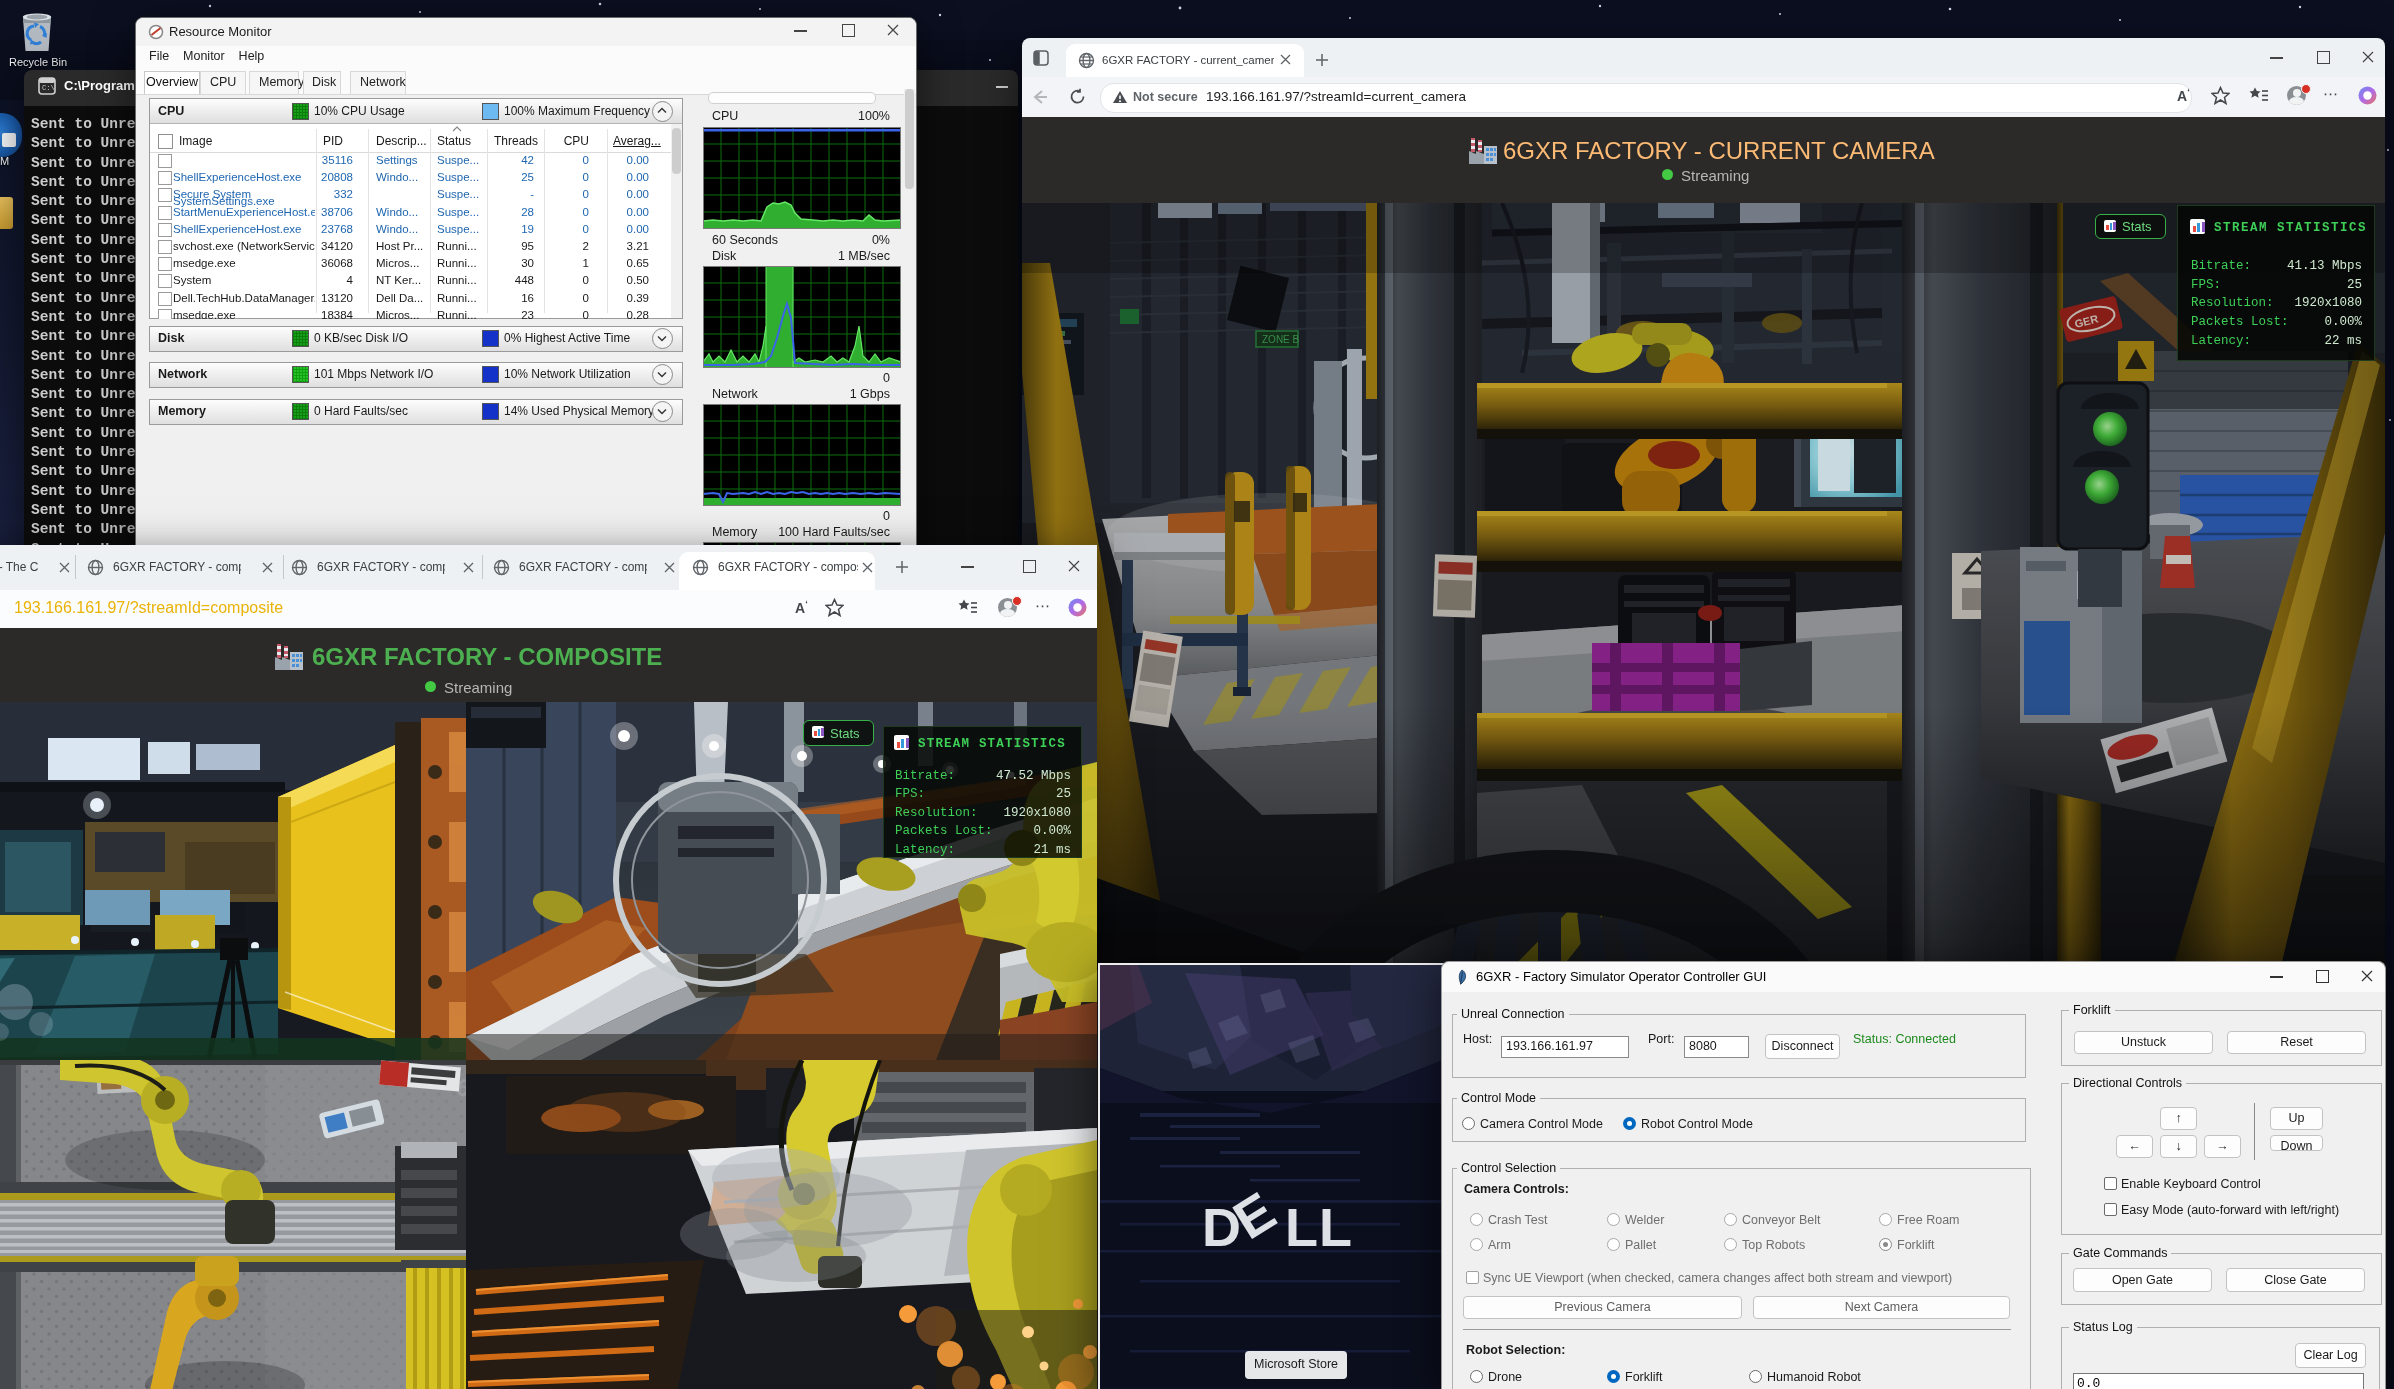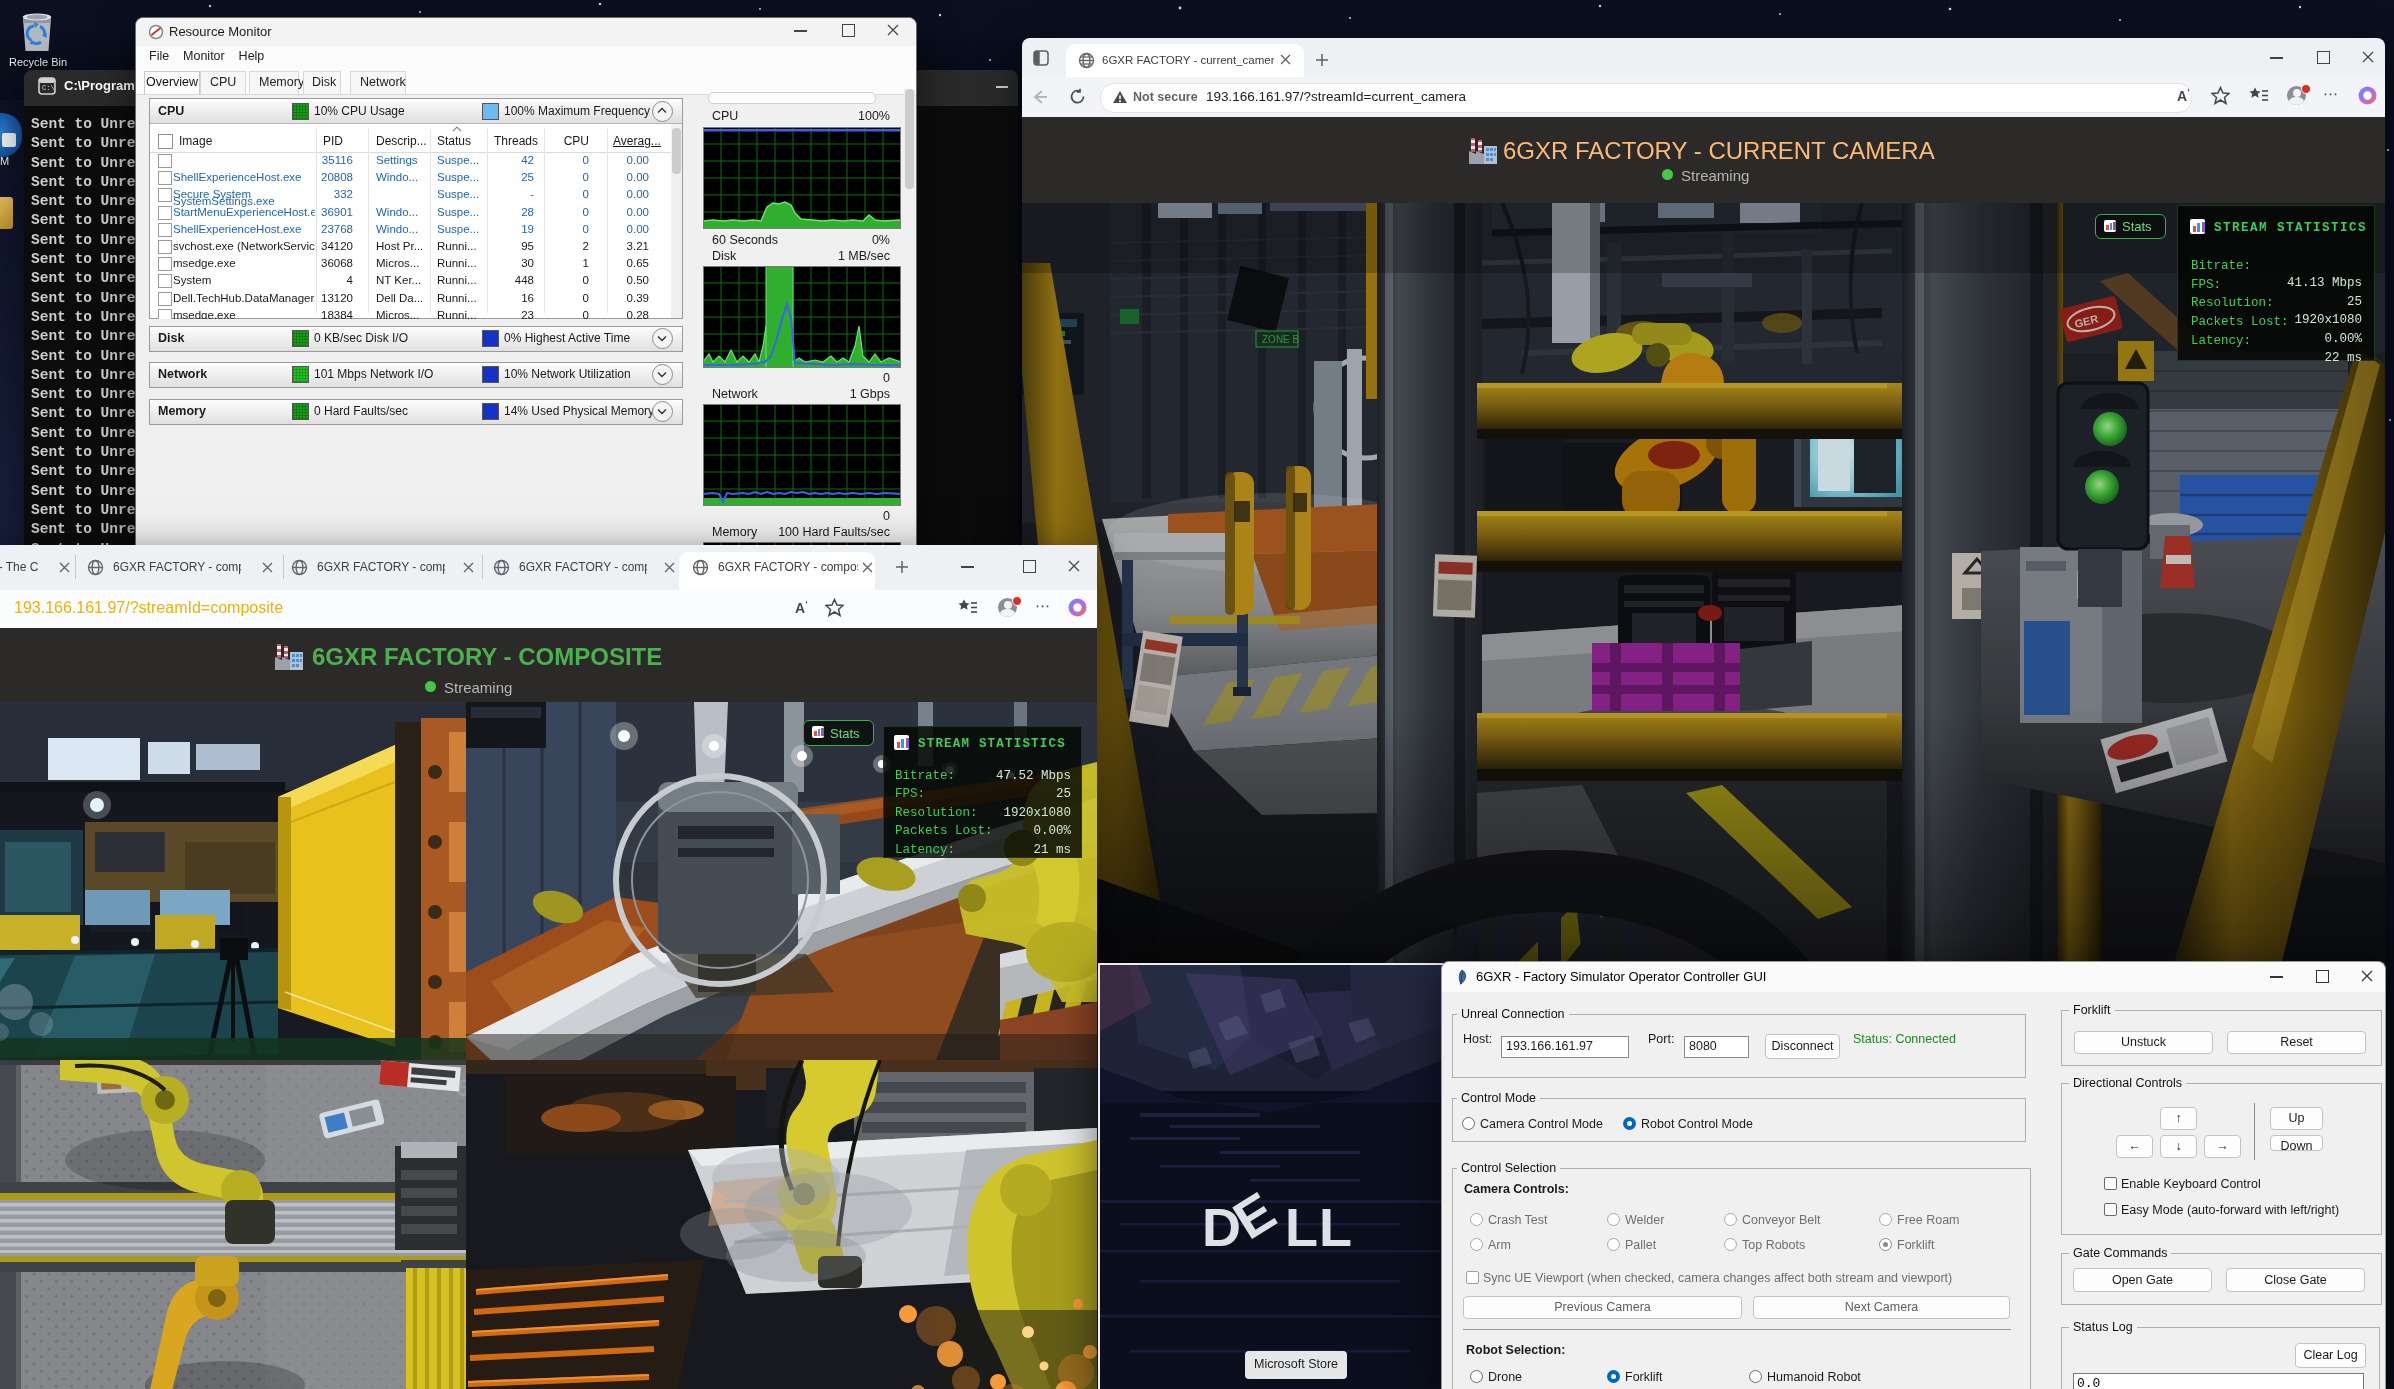--- a/index.html
+++ b/index.html
@@ -205,21 +205,21 @@
             <b style="left:24px;">Secure System</b>
             <b class="r" style="left:150px;width:54px;">332</b>
             <b style="left:288px;">Suspe...</b>
             <b class="r" style="left:305px;width:80px;">-</b>
             <b class="r" style="left:390px;width:50px;">0</b>
             <b class="r" style="left:445px;width:55px;">0.00</b>
           </div>
         <div class="rmrow blue" style="top:51.6px;">
             <i></i>
             <b style="left:24px;">StartMenuExperienceHost.exe</b>
-            <b class="r" style="left:150px;width:54px;">36901</b>
+            <b class="r" style="left:150px;width:54px;">38706</b>
             <b style="left:227px;">Windo...</b>
             <b style="left:288px;">Suspe...</b>
             <b class="r" style="left:305px;width:80px;">28</b>
             <b class="r" style="left:390px;width:50px;">0</b>
             <b class="r" style="left:445px;width:55px;">0.00</b>
           </div>
         <div class="rmrow blue" style="top:68.8px;">
             <i></i>
             <b style="left:24px;">ShellExperienceHost.exe</b>
             <b class="r" style="left:150px;width:54px;">23768</b>
@@ -839,21 +839,21 @@
       <div class="abs" style="left:17px;top:6.5px;width:2.5px;height:8.5px;background:#8a56c2;"></div>
       <div class="abs" style="left:26px;top:4px;font-size:13px;color:#6fdc7f;">Stats</div>
     </div>
     <div class="abs mono" style="left:1155px;top:167px;width:198px;height:156px;background:rgba(4,7,4,.88);border:1px solid #1e3a1e;box-sizing:border-box;">
       <div class="abs" style="left:12px;top:13px;width:15px;height:15px;background:#fff;border-radius:2px;"></div>
       <div class="abs" style="left:14.5px;top:19.5px;width:3px;height:6px;background:#e84c3d;"></div>
       <div class="abs" style="left:19px;top:17px;width:3px;height:8.5px;background:#3498db;"></div>
       <div class="abs" style="left:23.5px;top:15.5px;width:3px;height:10px;background:#8a56c2;"></div>
       <div class="abs" style="left:36px;top:15px;font-size:12.5px;font-weight:bold;color:#3ecf57;letter-spacing:1.5px;">STREAM STATISTICS</div>
       <div class="abs" style="left:13px;top:51px;font-size:12.5px;color:#3ecf57;line-height:18.7px;">Bitrate:<br>FPS:<br>Resolution:<br>Packets Lost:<br>Latency:</div>
-      <div class="abs" style="left:0px;top:51px;width:184px;text-align:right;font-size:12.5px;color:#cfe8cf;line-height:18.7px;margin-top:17px;">41.13 Mbps<br>25<br>1920x1080<br>0.00%<br>22 ms</div>
+      <div class="abs" style="left:0px;top:51px;width:184px;text-align:right;font-size:12.5px;color:#cfe8cf;line-height:18.7px;">41.13 Mbps<br>25<br>1920x1080<br>0.00%<br>22 ms</div>
     </div>
   </div>
 
   <div class="win" id="bl-browser" style="left:-170px;top:545px;width:1267px;height:844px;background:#202020;">
     <div class="abs" style="left:0;top:0;width:100%;height:45px;background:#eef1f4;"></div>
     <div class="abs" id="bl-tabs" style="left:0;top:0;width:100%;height:45px;font-size:12px;color:#3c4043;">
       <div class="abs" style="left:150px;top:15px;">kla - The C</div>
       <svg class="abs" style="left:229px;top:17px;" width="11" height="11" viewBox="0 0 11 11">
           <path d="M1 1 L10 10 M10 1 L1 10" stroke="#5f6368" stroke-width="1.3"></path>
         </svg>

